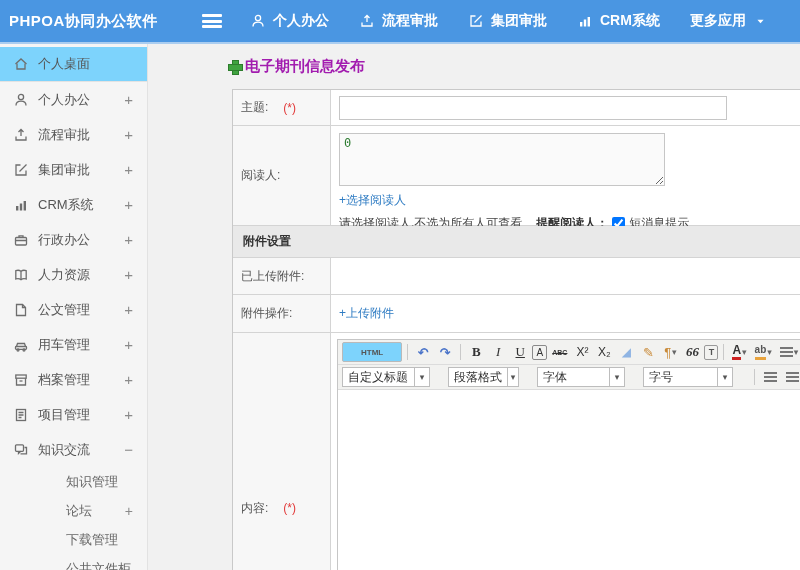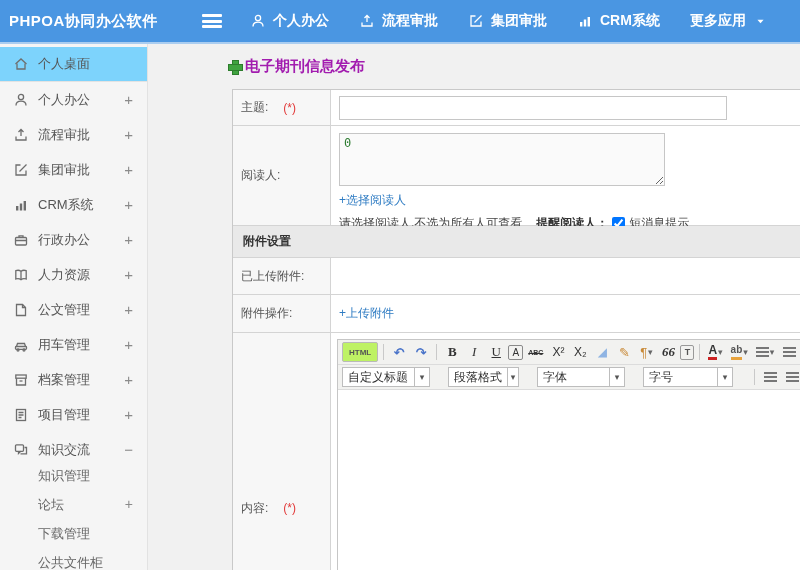--- a/index.html
+++ b/index.html
@@ -19,21 +19,21 @@
 
   
   .shell { display:flex; height:526px; }
 
   
   .sidebar { width:148px; background:#f5f5f5; border-right:1px solid #e2e2e2; padding-top:3px; flex:none; overflow:hidden; }
   .side-item { height:35px; display:flex; align-items:center; padding:0 14px 0 13px; font-size:13px; color:#555; cursor:pointer; }
   .side-item.active { background:#7dd3fc; border-bottom:1px solid #e3e3e3; }
   .side-item svg { width:16px; height:16px; margin-right:9px; color:#6e6e6e; flex:none; }
   .side-item .expand { margin-left:auto; color:#8a8a8a; font-size:15px; font-weight:400; }
-  .side-sub { height:29px; display:flex; padding:0 14px 0 38px; font-size:13px; color:#666; cursor:pointer; }
+  .side-sub { height:29px; display:flex; align-items:center; padding:0 14px 0 38px; font-size:13px; color:#666; cursor:pointer;margin-left:28px; }
   .side-sub .expand { margin-left:auto; color:#8a8a8a; font-size:14px; }
 
   
   .main { flex:1; background:#f1f1f1; overflow:hidden; padding:13px 0 0 80px; position:relative; }
   .page-title { display:flex; align-items:center; gap:4px; margin-bottom:13px; }
   .page-title .ptxt { color:#a21caf; font-size:15px; font-weight:bold; }
   .plus-ico { position:relative; width:13px; height:13px; flex:none; }
   .plus-ico::before { content:""; position:absolute; left:4px; top:0; width:5px; height:13px; background:#3fa33f; border:1px solid #2d7d2d; }
   .plus-ico::after { content:""; position:absolute; left:0; top:4px; width:13px; height:5px; background:#3fa33f; border:1px solid #2d7d2d; }
 
@@ -64,21 +64,21 @@
   .row-content { height:350px; }
   .row-content .fcell-l { align-items:center; }
   .row-content .fcell-r { padding:6px; }
 
   
   .editor { border:1px solid #c6c6c6; height:100%; display:flex; flex-direction:column; background:#fff; }
   .tbar { background:#f2f2f0; border-bottom:1px solid #dcdcdc; display:flex; align-items:center; padding:2px 4px; gap:2px; flex:none; height:25px; }
   .tbtn { min-width:20px; height:20px; display:flex; align-items:center; justify-content:center;
     font-size:12px; color:#333; cursor:pointer; padding:0 2px; border:1px solid transparent; border-radius:2px; }
   .tsep { width:1px; height:16px; background:#c9c9c9; margin:0 3px; flex:none; }
-  .t-html { font-size:8px; font-weight:bold; color:#555; border:1px solid #b9b9b9; background:#bef264; padding:0 6px; }
+  .t-html { font-size:8px; font-weight:bold; color:#555; border:1px solid #b9b9b9; background:#7dd3fc; padding:0 18px; }
   .t-blue { color:#4a74c9; font-weight:bold; font-size:13px; }
   .t-bold { font-weight:bold; font-family:"Liberation Serif",serif; font-size:13px; }
   .t-italic { font-style:italic; font-family:"Liberation Serif",serif; font-size:13px; }
   .t-under { text-decoration:underline; font-family:"Liberation Serif",serif; font-size:13px; }
   .t-boxa { border:1px solid #8a8a8a; font-size:10px; padding:0 2px; height:15px; min-width:15px; }
   .t-strike { font-size:7px; text-decoration:line-through; font-weight:bold; }
   .t-eraser { color:#8fb4e3; font-size:12px; }
   .t-orange { color:#c98936; font-size:13px; }
   .t-quote { font-family:"Liberation Serif",serif; font-weight:bold; font-style:italic; font-size:13px; }
   .t-tbox { border:1px solid #999; font-size:9px; font-weight:bold; color:#555; height:15px; min-width:14px; }

